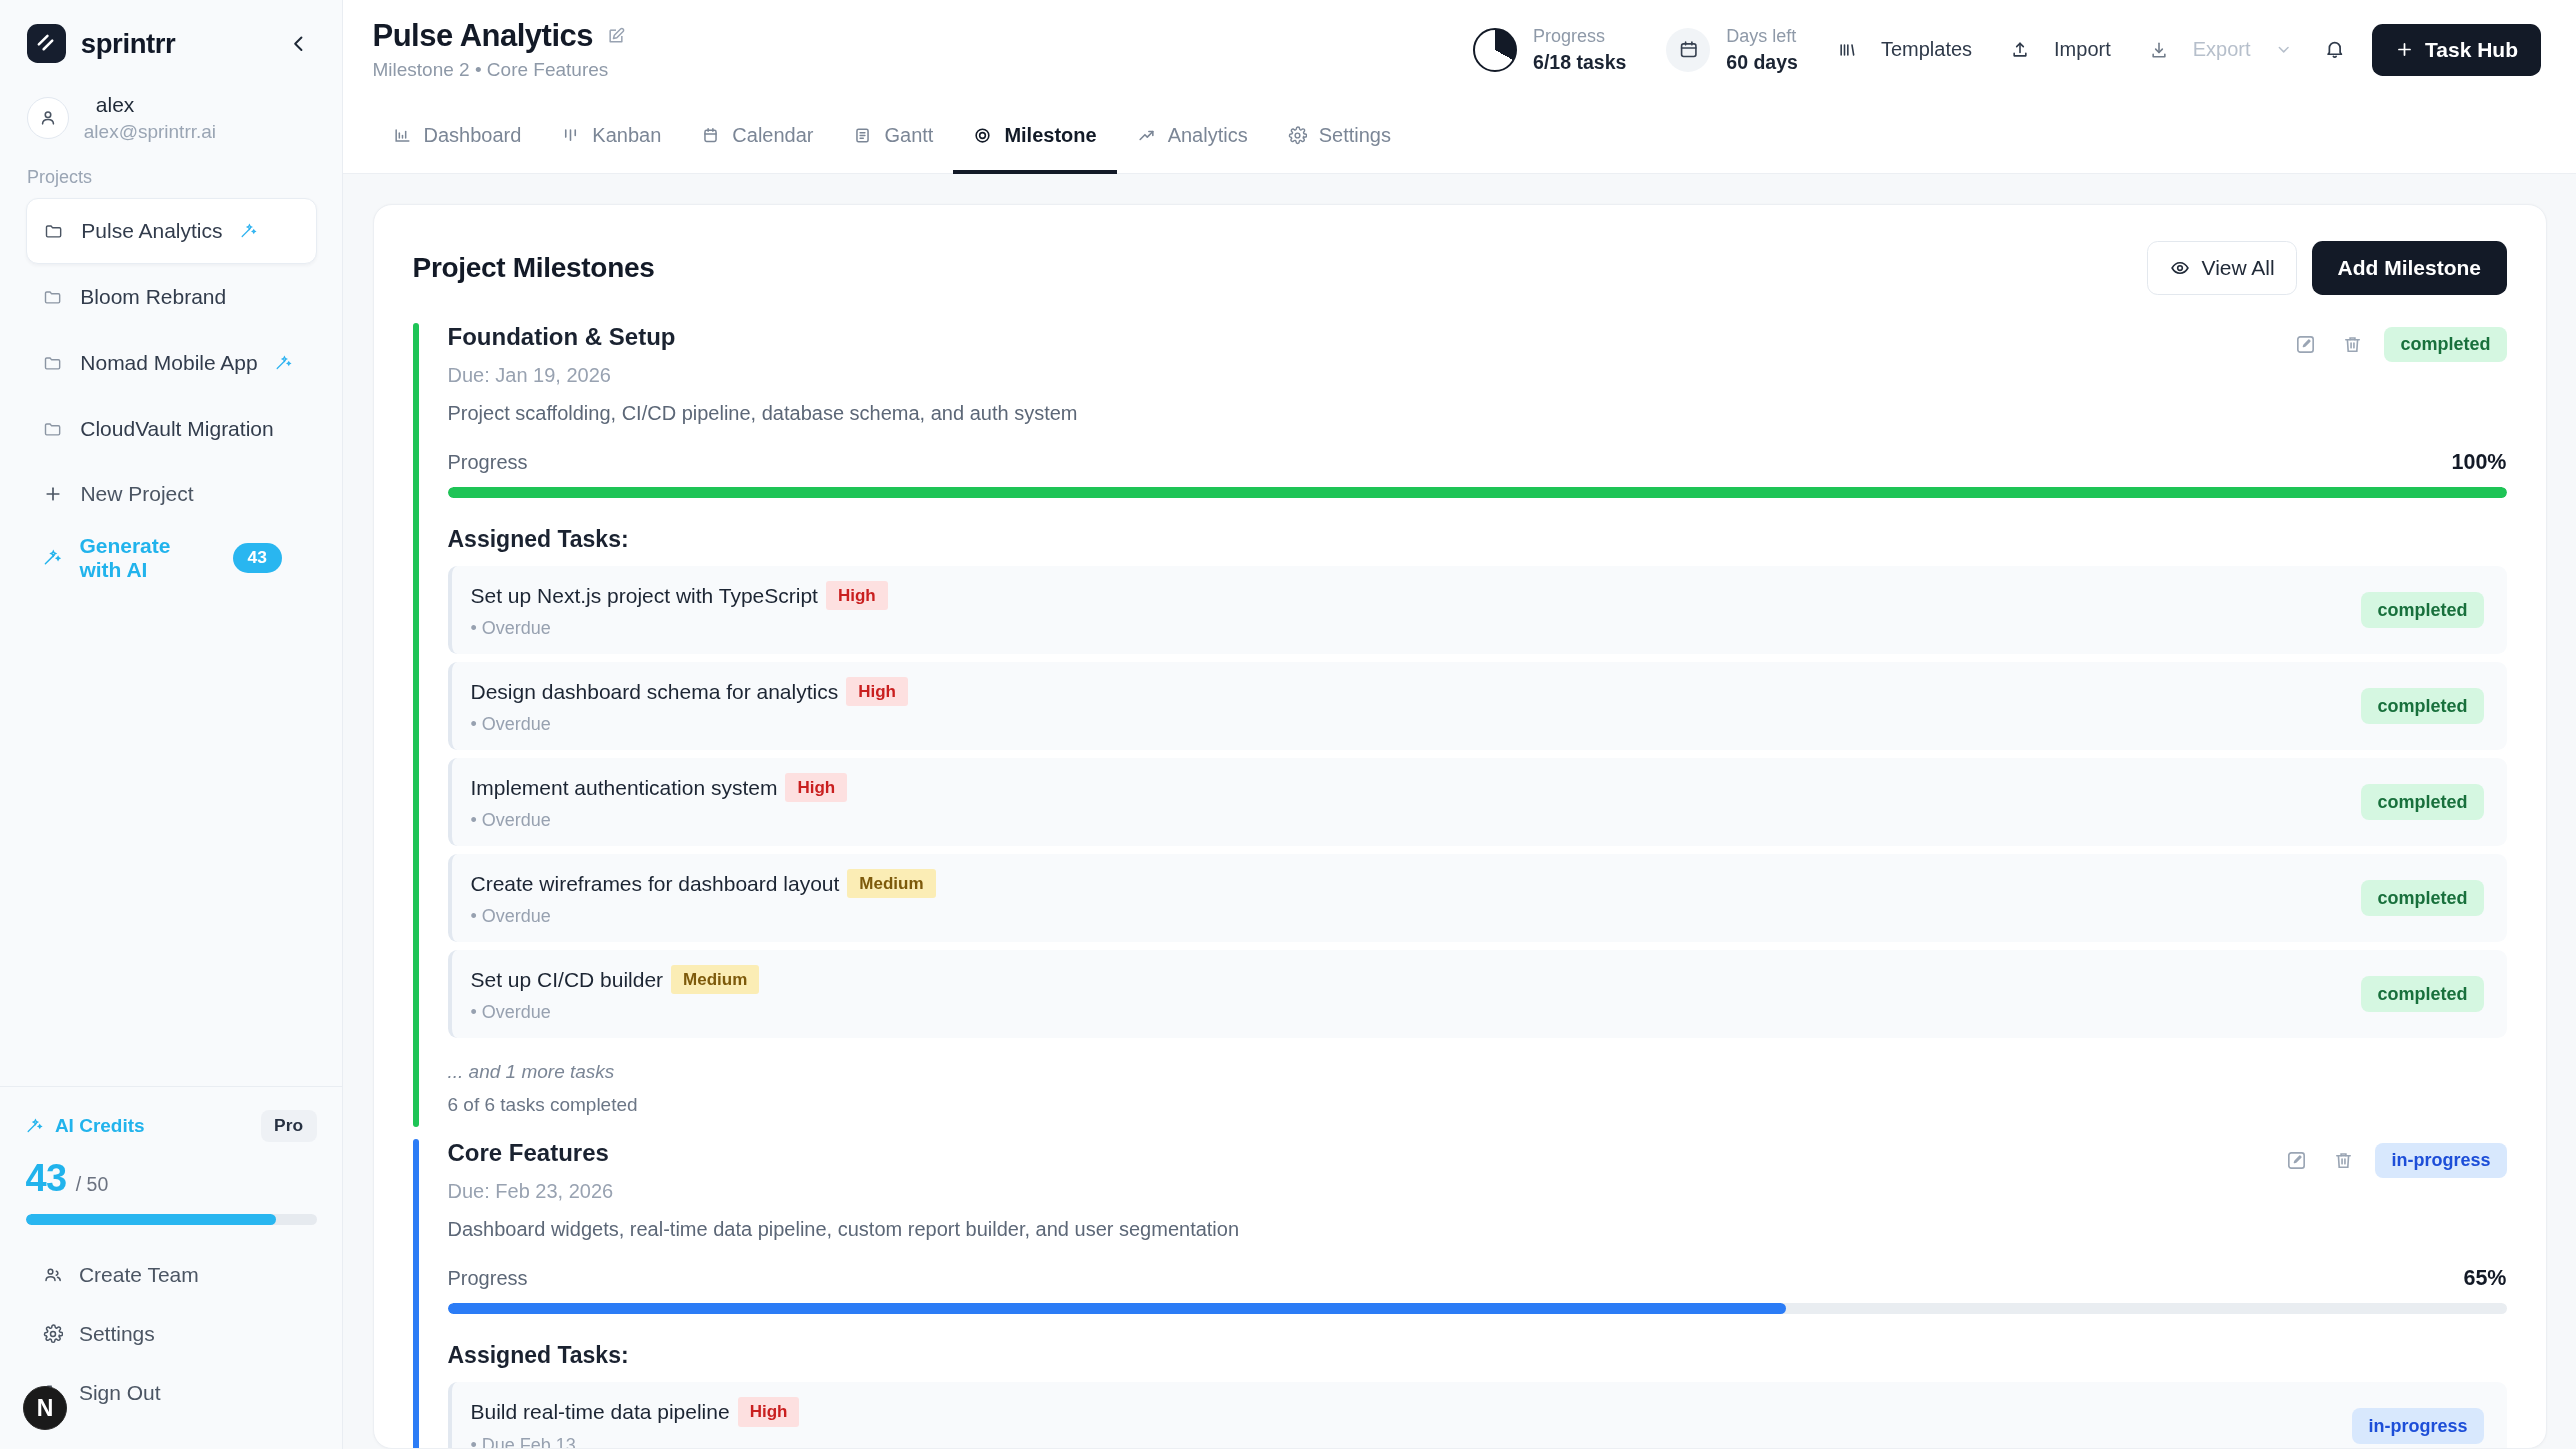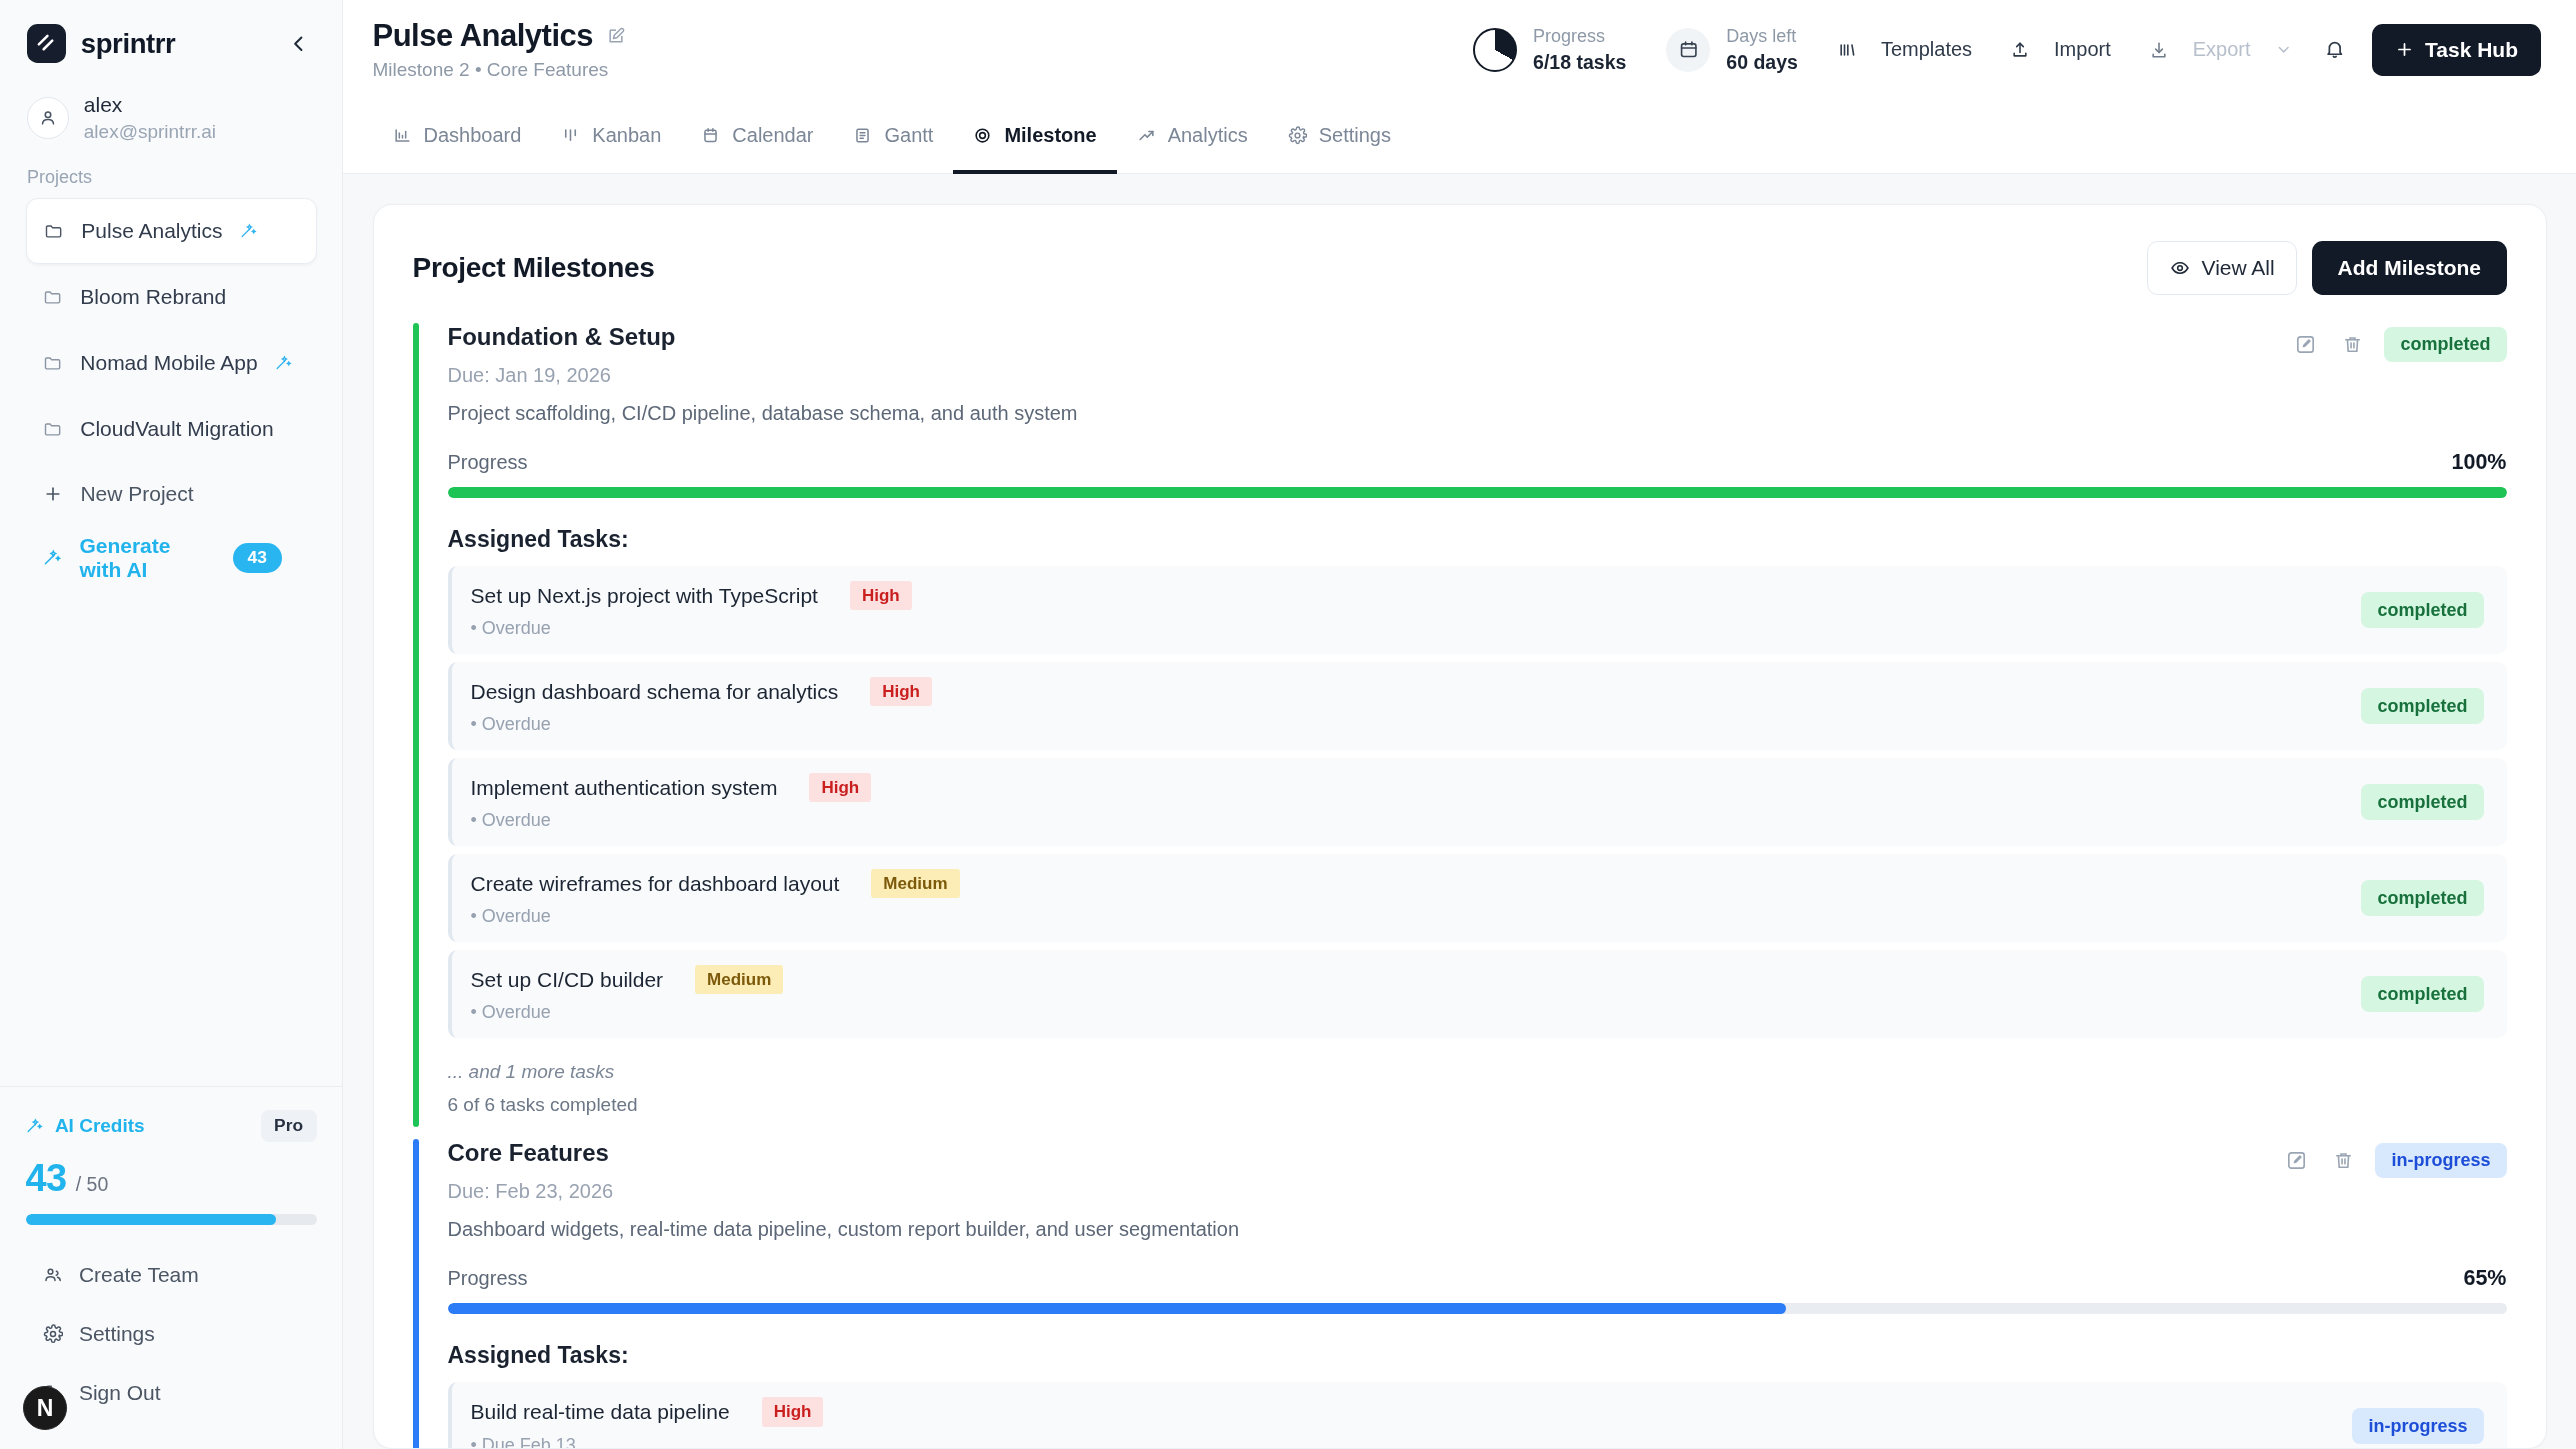--- a/index.html
+++ b/index.html
@@ -42,21 +42,21 @@
   .user-row {
     display: flex; align-items: center; gap: 14.8px;
     padding: 28px 27px 0 27px;
   }
   .avatar {
     width: 42px; height: 42px; border-radius: 50%;
     border: 1.3px solid #e2e8f0; background: #fff;
     flex: 0 0 42px;
     display: flex; align-items: center; justify-content: center;
   }
-  .user-name { font-size: 21px; color: #1f2937; font-weight: 400; line-height: 1.3; }
+  .user-name { font-size: 21px; color: #1f2937; font-weight: 400; line-height: 1.3; margin-left: 12px; }
   .user-email { font-size: 19px; color: #9aa5b4; line-height: 1.45; }
 
   .section-label {
     font-size: 18px; color: #9aa5b4;
     padding: 21.5px 27px 9.4px 27px;
   }
 
   .proj-list { padding: 0 25.5px; }
   .proj-item {
     display: flex; align-items: center; gap: 17.4px;
@@ -249,21 +249,21 @@
   .prog-track > i { display: block; height: 100%; border-radius: 670px; }
 
   .tasks-head { font-size: 23px; font-weight: 700; color: #1a2230; padding-top: 28px; padding-bottom: 13.4px; }
   .task {
     display: flex; align-items: center;
     background: #f8fafc; border-left: 4px solid #e2e8f0;
     border-radius: 9.4px; padding: 14.8px 23px 14.8px 19px;
     margin-bottom: 8px; min-height: 78px;
   }
   .task-main { display: flex; flex-direction: column; gap: 8px; }
-  .task-title-row { display: flex; align-items: center; gap: 32px; }
+  .task-title-row { display: flex; align-items: center; gap: 8px; }
   .task-title { font-size: 21px; color: #1c2533; }
   .pri {
     border-radius: 3px; font-size: 17px; font-weight: 700;
     padding: 4.7px 12px;
   }
   .pri.high { background: #fde0e0; color: #c91f1f; }
   .pri.medium { background: #fbedb5; color: #7d5a0b; }
   .task-meta { font-size: 18px; color: #97a1b0; }
   .task-status { margin-left: auto; }
 

